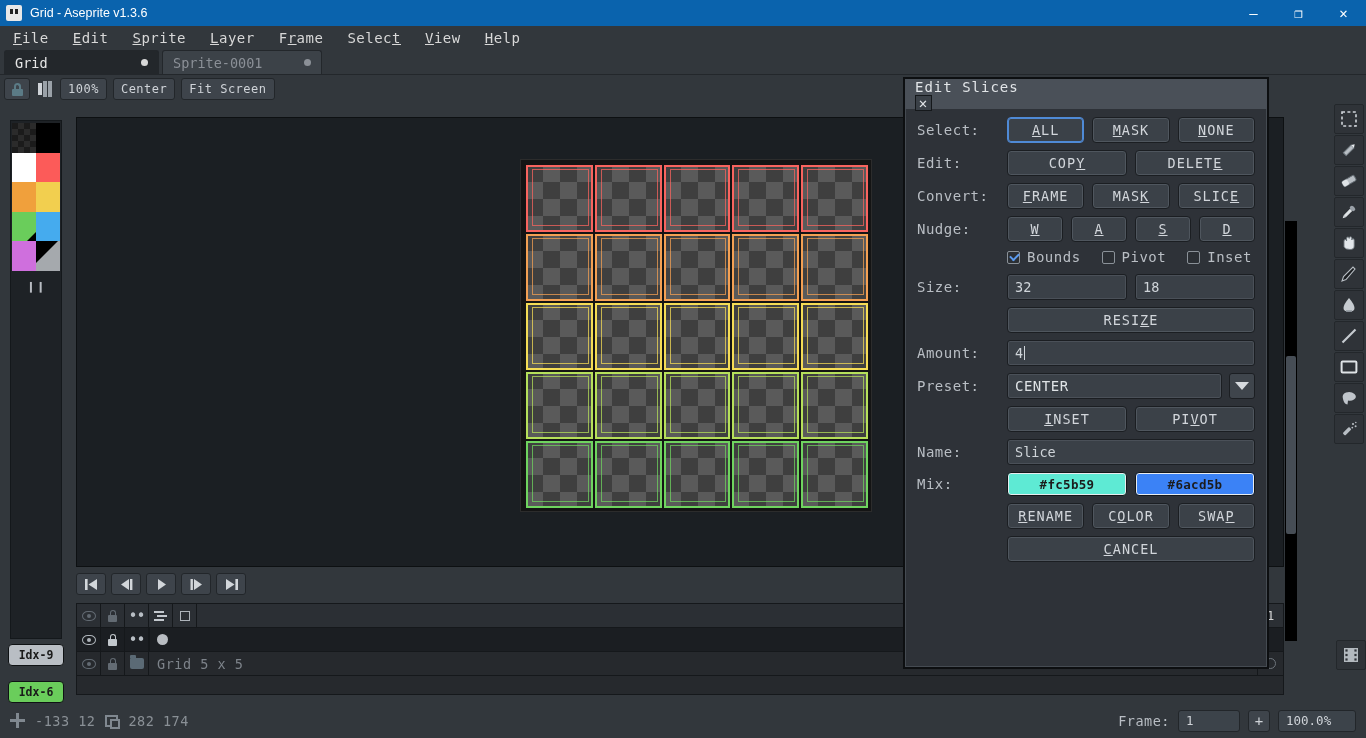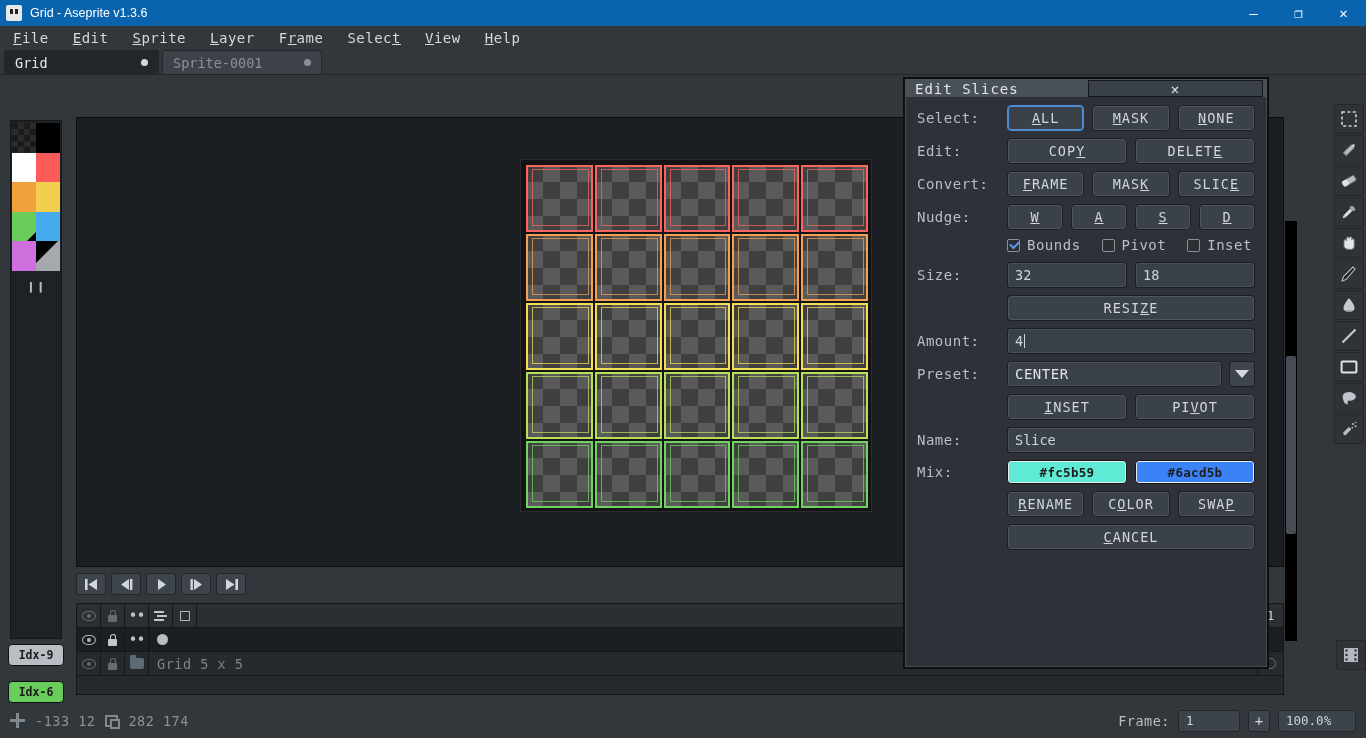--- a/index.html
+++ b/index.html
@@ -125,21 +125,21 @@
   .plus::after{top:6px;left:0;width:15px;height:3px;}
   .selico{width:13px;height:12px;border:2px solid #808890;position:relative;}
   .selico::after{content:"";position:absolute;right:-4px;bottom:-4px;width:6px;height:6px;background:#32373c;border:2px solid #808890;}
   .sb-right{margin-left:auto;display:flex;align-items:center;gap:8px;padding-right:10px;}
   .sb-lbl{color:#b9bec4;font-size:13.5px;letter-spacing:.5px;}
   .sb-field{height:22px;background:#3c434a;border:1px solid #22262a;border-radius:3px;display:flex;align-items:center;padding:0 7px;color:#cfd3d8;font-size:12.5px;}
   .sb-plus{width:22px;height:22px;background:#3e444b;border:1px solid #22262a;border-radius:3px;display:flex;align-items:center;justify-content:center;color:#cfd3d8;font-size:14px;}
 
   
   .dialog{position:absolute;left:903px;top:77px;width:366px;height:592px;background:#2e3238;border:2px solid #0d0f11;box-shadow:0 0 0 1px #454b52 inset;}
-  .dlg-title{height:18px;background:#4a5058;display:flex;align-items:flex-end;padding:0 4px 0 10px;}
+  .dlg-title{height:30px;background:#4a5058;display:flex;align-items:flex-start;padding:0 4px 0 10px;flex-direction:column;}
   .dlg-title span{font-size:14px;color:#e2e5e8;letter-spacing:1px;flex:1;}
   .dlg-x{width:17px;height:17px;background:#3a4047;border:1px solid #15181b;display:flex;align-items:center;justify-content:center;color:#dfe3e6;font-size:12px;line-height:1;}
   .dlg-body{padding:8px 12px 0 12px;}
   .drow{display:flex;align-items:center;margin-bottom:7px;gap:8px;}
   .dlabel{width:82px;font-size:14px;color:#b9bec4;letter-spacing:.5px;flex:none;}
   .dbtn{height:26px;background:#3b4148;border:1px solid #1b1e22;border-radius:4px;display:flex;align-items:center;justify-content:center;
         color:#d2d6db;font-size:13.5px;letter-spacing:1px;flex:1;box-shadow:0 0 0 1px #4f565e inset;}
   .dbtn.focus{border-color:#4f8ad6;box-shadow:0 0 0 1px #4f8ad6 inset;}
   .dbtn u{text-decoration:underline;}
   .dinput{height:26px;background:#3a4047;border:1px solid #1b1e22;border-radius:3px;display:flex;align-items:center;
@@ -187,20 +187,36 @@
     <div class="dtab active" style="width:155px;justify-content:space-between;">
       <span>Grid</span>
       <span class="dot"></span>
     </div>
     <div class="dtab" style="width:160px;justify-content:space-between;margin-left:3px;">
       <span>Sprite-0001</span>
       <span class="dot"></span>
     </div>
   </div>
 
+  <div class="optbar">
+    <div class="obtn" style="width:26px;padding:0;">
+      <span class="lock-ico">
+          <i class="shk"></i>
+          <i class="body"></i>
+        </span>
+    </div>
+    <div class="grid-ico" style="margin:0 2px;">
+        <i></i>
+        <i></i>
+        <i></i>
+      </div>
+    <div class="obtn">100%</div>
+    <div class="obtn">Center</div>
+    <div class="obtn">Fit Screen</div>
+  </div>
 
   <div class="main">
 
     <div class="palcol">
       <div class="palbox">
         <div class="palgrid">
           <div class="pcell chk"></div>
           <div class="pcell" style="background:#000000"></div>
           <div class="pcell" style="background:#ffffff"></div>
           <div class="pcell" style="background:#fc5b59"></div>

